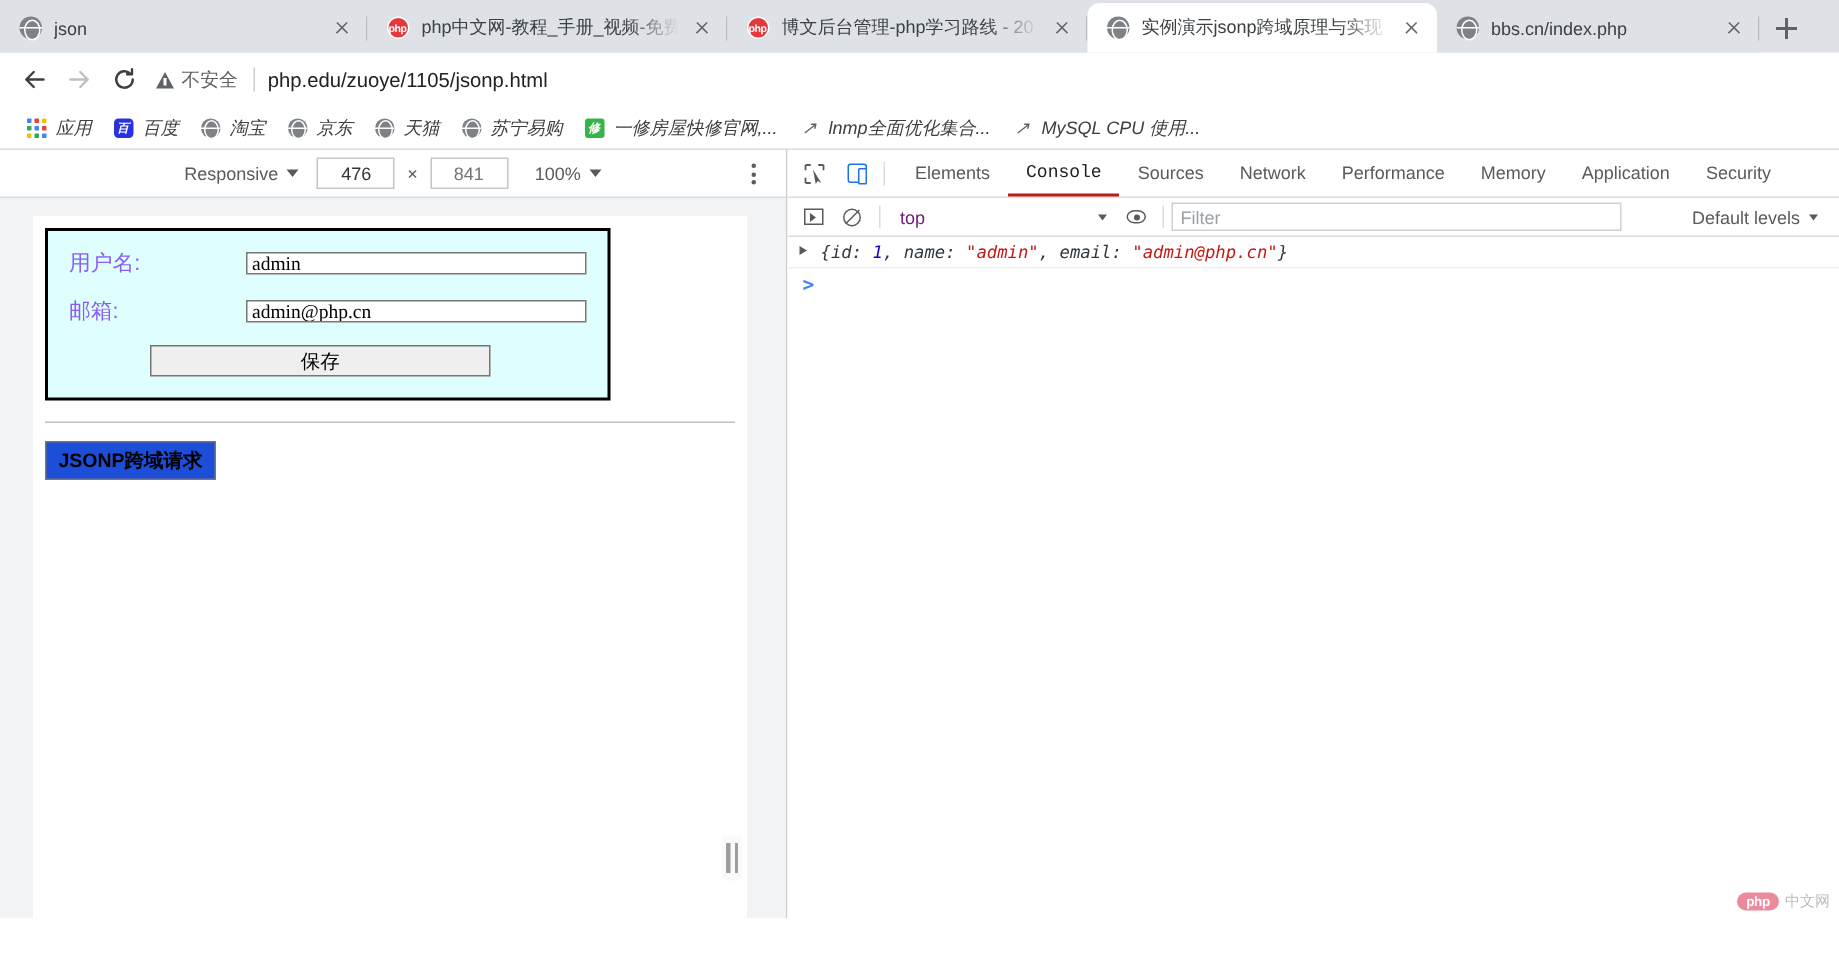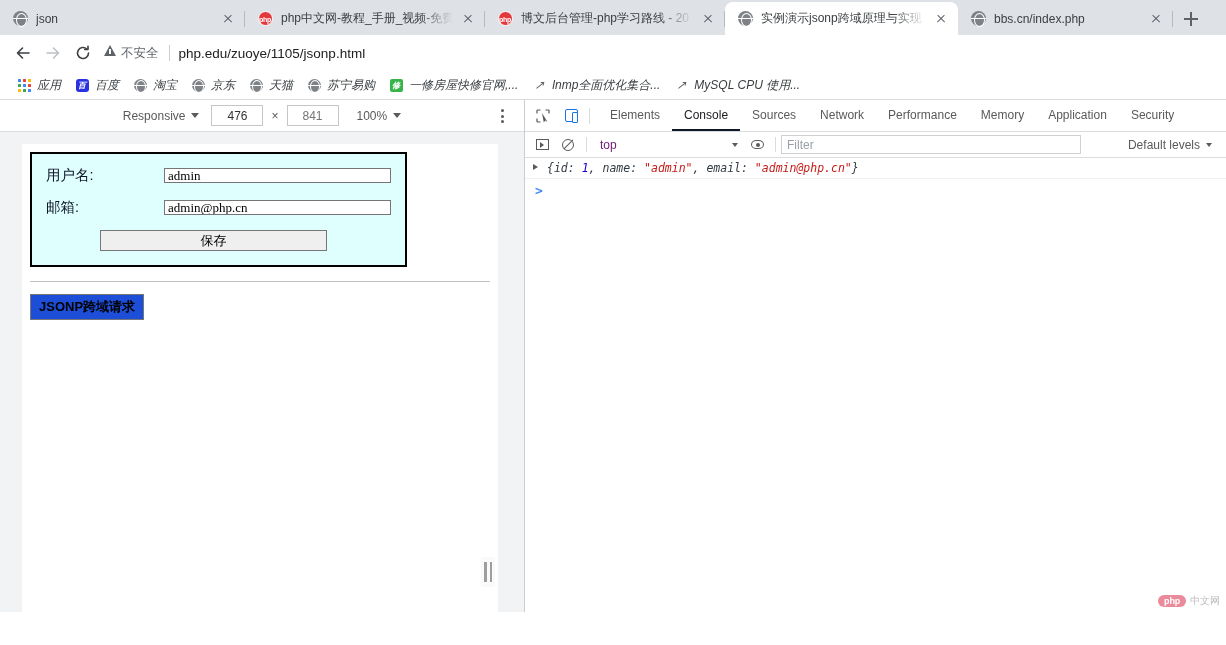--- a/index.html
+++ b/index.html
@@ -105,21 +105,21 @@
     display: flex; align-items: center; justify-content: center;
     cursor: pointer;
   }
   .arrow-svg { display:block; }
   .omnibox {
     flex: 1 1 auto; height: 28px; margin-left: 6px;
     display: flex; align-items: center;
     font-size: 13.5px; color: #202124;
   }
   .notsecure {
-    display: flex; gap: 5px;
+    display: flex; align-items: center; gap: 5px;
     color: #5f6368; font-size: 12.5px;
     padding-right: 8px;
   }
   .warn-tri {
     width: 0; height: 0;
     border-left: 6px solid transparent;
     border-right: 6px solid transparent;
     border-bottom: 11px solid #5f6368;
     position: relative;
   }
@@ -210,21 +210,21 @@
   .page { padding: 8px; }
   fieldset.form {
     border: 2px solid #000;
     background: #dffefe;
     margin: 0;
     padding: 12px 14px 14px 14px;
     width: 372px;
   }
   .row { display: flex; align-items: center; margin-bottom: 13px; }
   .row:last-child { margin-bottom: 0; }
-  .lbl { width: 118px; font-size: 14.5px; color: #0f172a; }
+  .lbl { width: 118px; font-size: 14.5px; color: #8b5cf6; }
   .inp {
     width: 227px; height: 15px;
     border: 1px solid #767676; background: #fff;
     font-size: 13px; color: #000; padding: 0 3px;
     font-family: Liberation Serif, serif;
   }
   .btnsave {
     width: 227px; height: 21px; margin-left: 54px;
     border: 1px solid #767676; background: #efefef;
     font-size: 13px; color: #000; cursor: pointer;
@@ -257,21 +257,21 @@
   }
   .devicetoggle-ic::after {
     content:""; position:absolute; right:-1.5px; top:2px; width:4px; height:9px;
     border:1.5px solid #1a73e8; border-radius:1px; background:#fff;
   }
   .dtvbar { width:1px; height:16px; background:#dadce0; margin: 0 8px 0 4px; }
   .dt-tab {
     padding: 0 12px; height: 31px; line-height: 31px;
     color: #5a5a5a; cursor: pointer; white-space: nowrap; font-size: 12px;
   }
-  .dt-tab.active { color: #202124; border-bottom: 2px solid #0f172a; }
+  .dt-tab.active { color: #202124; border-bottom: 2px solid #b91c1c; font-family: Liberation Mono, monospace; }
 
   .dt-filterbar {
     height: 26px; display: flex; align-items: center;
     border-bottom: 1px solid #dadce0;
     padding-left: 4px; gap: 0;
   }
   .fb-ic { width: 26px; height: 24px; display:flex; align-items:center; justify-content:center; cursor:pointer; }
   .exec-ic { width: 13px; height: 11px; border: 1.3px solid #5a5a5a; position: relative; }
   .exec-ic::after { content:""; position:absolute; left:3.5px; top:2px; border-left:4px solid #5a5a5a; border-top:3px solid transparent; border-bottom:3px solid transparent; }
   .ban-ic { width: 12px; height: 12px; border: 1.4px solid #5a5a5a; border-radius: 50%; position: relative; }

